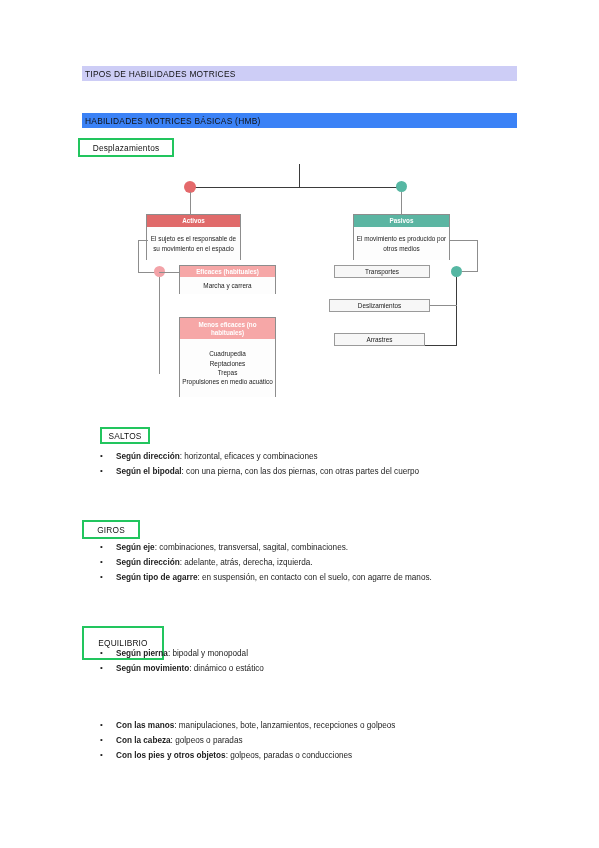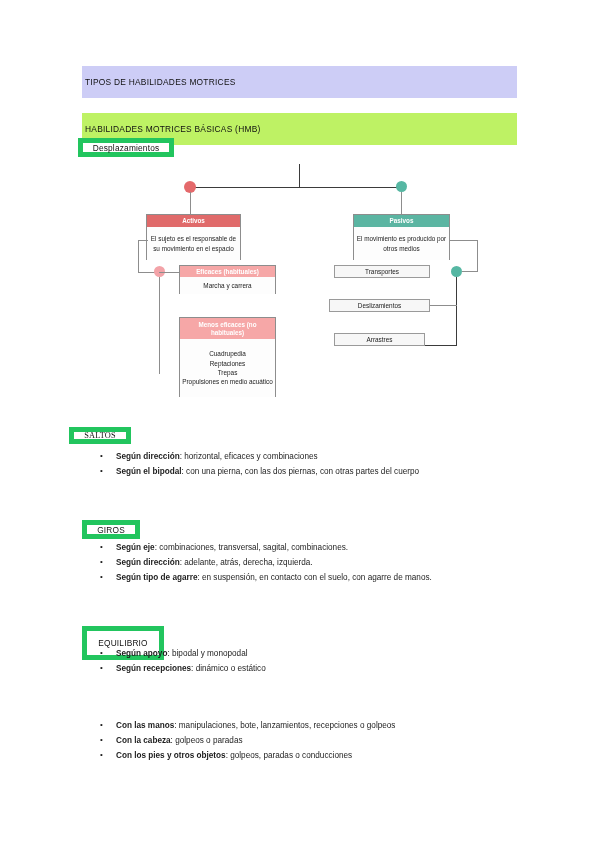--- a/index.html
+++ b/index.html
@@ -20,36 +20,36 @@
     position: absolute;
     inset: 0;
     background: #ffffff;
   }
 
   
   .banner {
     position: absolute;
     left: 82px;
     width: 435px;
-    height: 32px;
+    height: 15px;
     display: flex;
     align-items: center;
     font-size: 8.4px;
     letter-spacing: 0.25px;
     padding-left: 3px;
     box-sizing: border-box;
     color: #111;
   }
   #banner-title      { top: 66px;  background: #cdcdf6; }
-  #banner-subtitle   { top: 113px; background: #bef264; }
+  #banner-subtitle   { top: 113px; background: #3b82f6; }
 
   
   .label-box {
     position: absolute;
-    border: 5px solid #22c55e;
+    border: 2px solid #22c55e;
     background: #ffffff;
     display: flex;
     align-items: center;
     justify-content: center;
     font-size: 8.3px;
     letter-spacing: 0.2px;
     color: #111;
     box-sizing: border-box;
     padding: 0 23px;
     white-space: nowrap;
@@ -204,21 +204,21 @@
     <div class="vline" style="left:456px; top:277px; height:69px;"></div>
     <div class="thin-h" style="left:462px; top:271px; width:16px;"></div>
     <div class="thin-h" style="left:430px; top:305px; width:27px;"></div>
     <div class="hline" style="left:425px; top:345px; width:32px;"></div>
 
     <div class="plain-box" style="left:334px; top:265px; width:96px; height:13px;">Transportes</div>
     <div class="plain-box" style="left:329px; top:299px; width:101px; height:13px;">Deslizamientos</div>
     <div class="plain-box" style="left:334px; top:333px; width:91px; height:13px;">Arrastres</div>
   </div>
 
-  <div class="label-box" style="left:69px; top:427px; width:62px; height:17px;font-family:Liberation Serif, serif;">SALTOS</div>
+  <div class="label-box" style="left:100px; top:427px; width:50px; height:17px;">SALTOS</div>
 
   <div class="bullets" style="top:450px;">
     <div class="bullet-row">
       <div class="bullet-dot">•</div>
       <div class="bullet-text">
         <b>Según dirección</b><span>: horizontal, eficaces y combinaciones</span>
       </div>
     </div>
     <div class="bullet-row">
       <div class="bullet-dot">•</div>
@@ -250,27 +250,27 @@
       </div>
     </div>
   </div>
 
   <div class="label-box" style="left:82px; top:626px; width:82px; height:34px;">EQUILIBRIO</div>
 
   <div class="bullets" style="top:647px;">
     <div class="bullet-row">
       <div class="bullet-dot">•</div>
       <div class="bullet-text">
-        <b>Según apoyo</b><span>: bipodal y monopodal</span>
-      </div>
-    </div>
-    <div class="bullet-row">
-      <div class="bullet-dot">•</div>
-      <div class="bullet-text">
-        <b>Según recepciones</b><span>: dinámico o estático</span>
+        <b>Según pierna</b><span>: bipodal y monopodal</span>
+      </div>
+    </div>
+    <div class="bullet-row">
+      <div class="bullet-dot">•</div>
+      <div class="bullet-text">
+        <b>Según movimiento</b><span>: dinámico o estático</span>
       </div>
     </div>
   </div>
 
 
   <div class="bullets" style="top:719px;">
     <div class="bullet-row">
       <div class="bullet-dot">•</div>
       <div class="bullet-text">
         <b>Con las manos</b><span>: manipulaciones, bote, lanzamientos, recepciones o golpeos</span>

